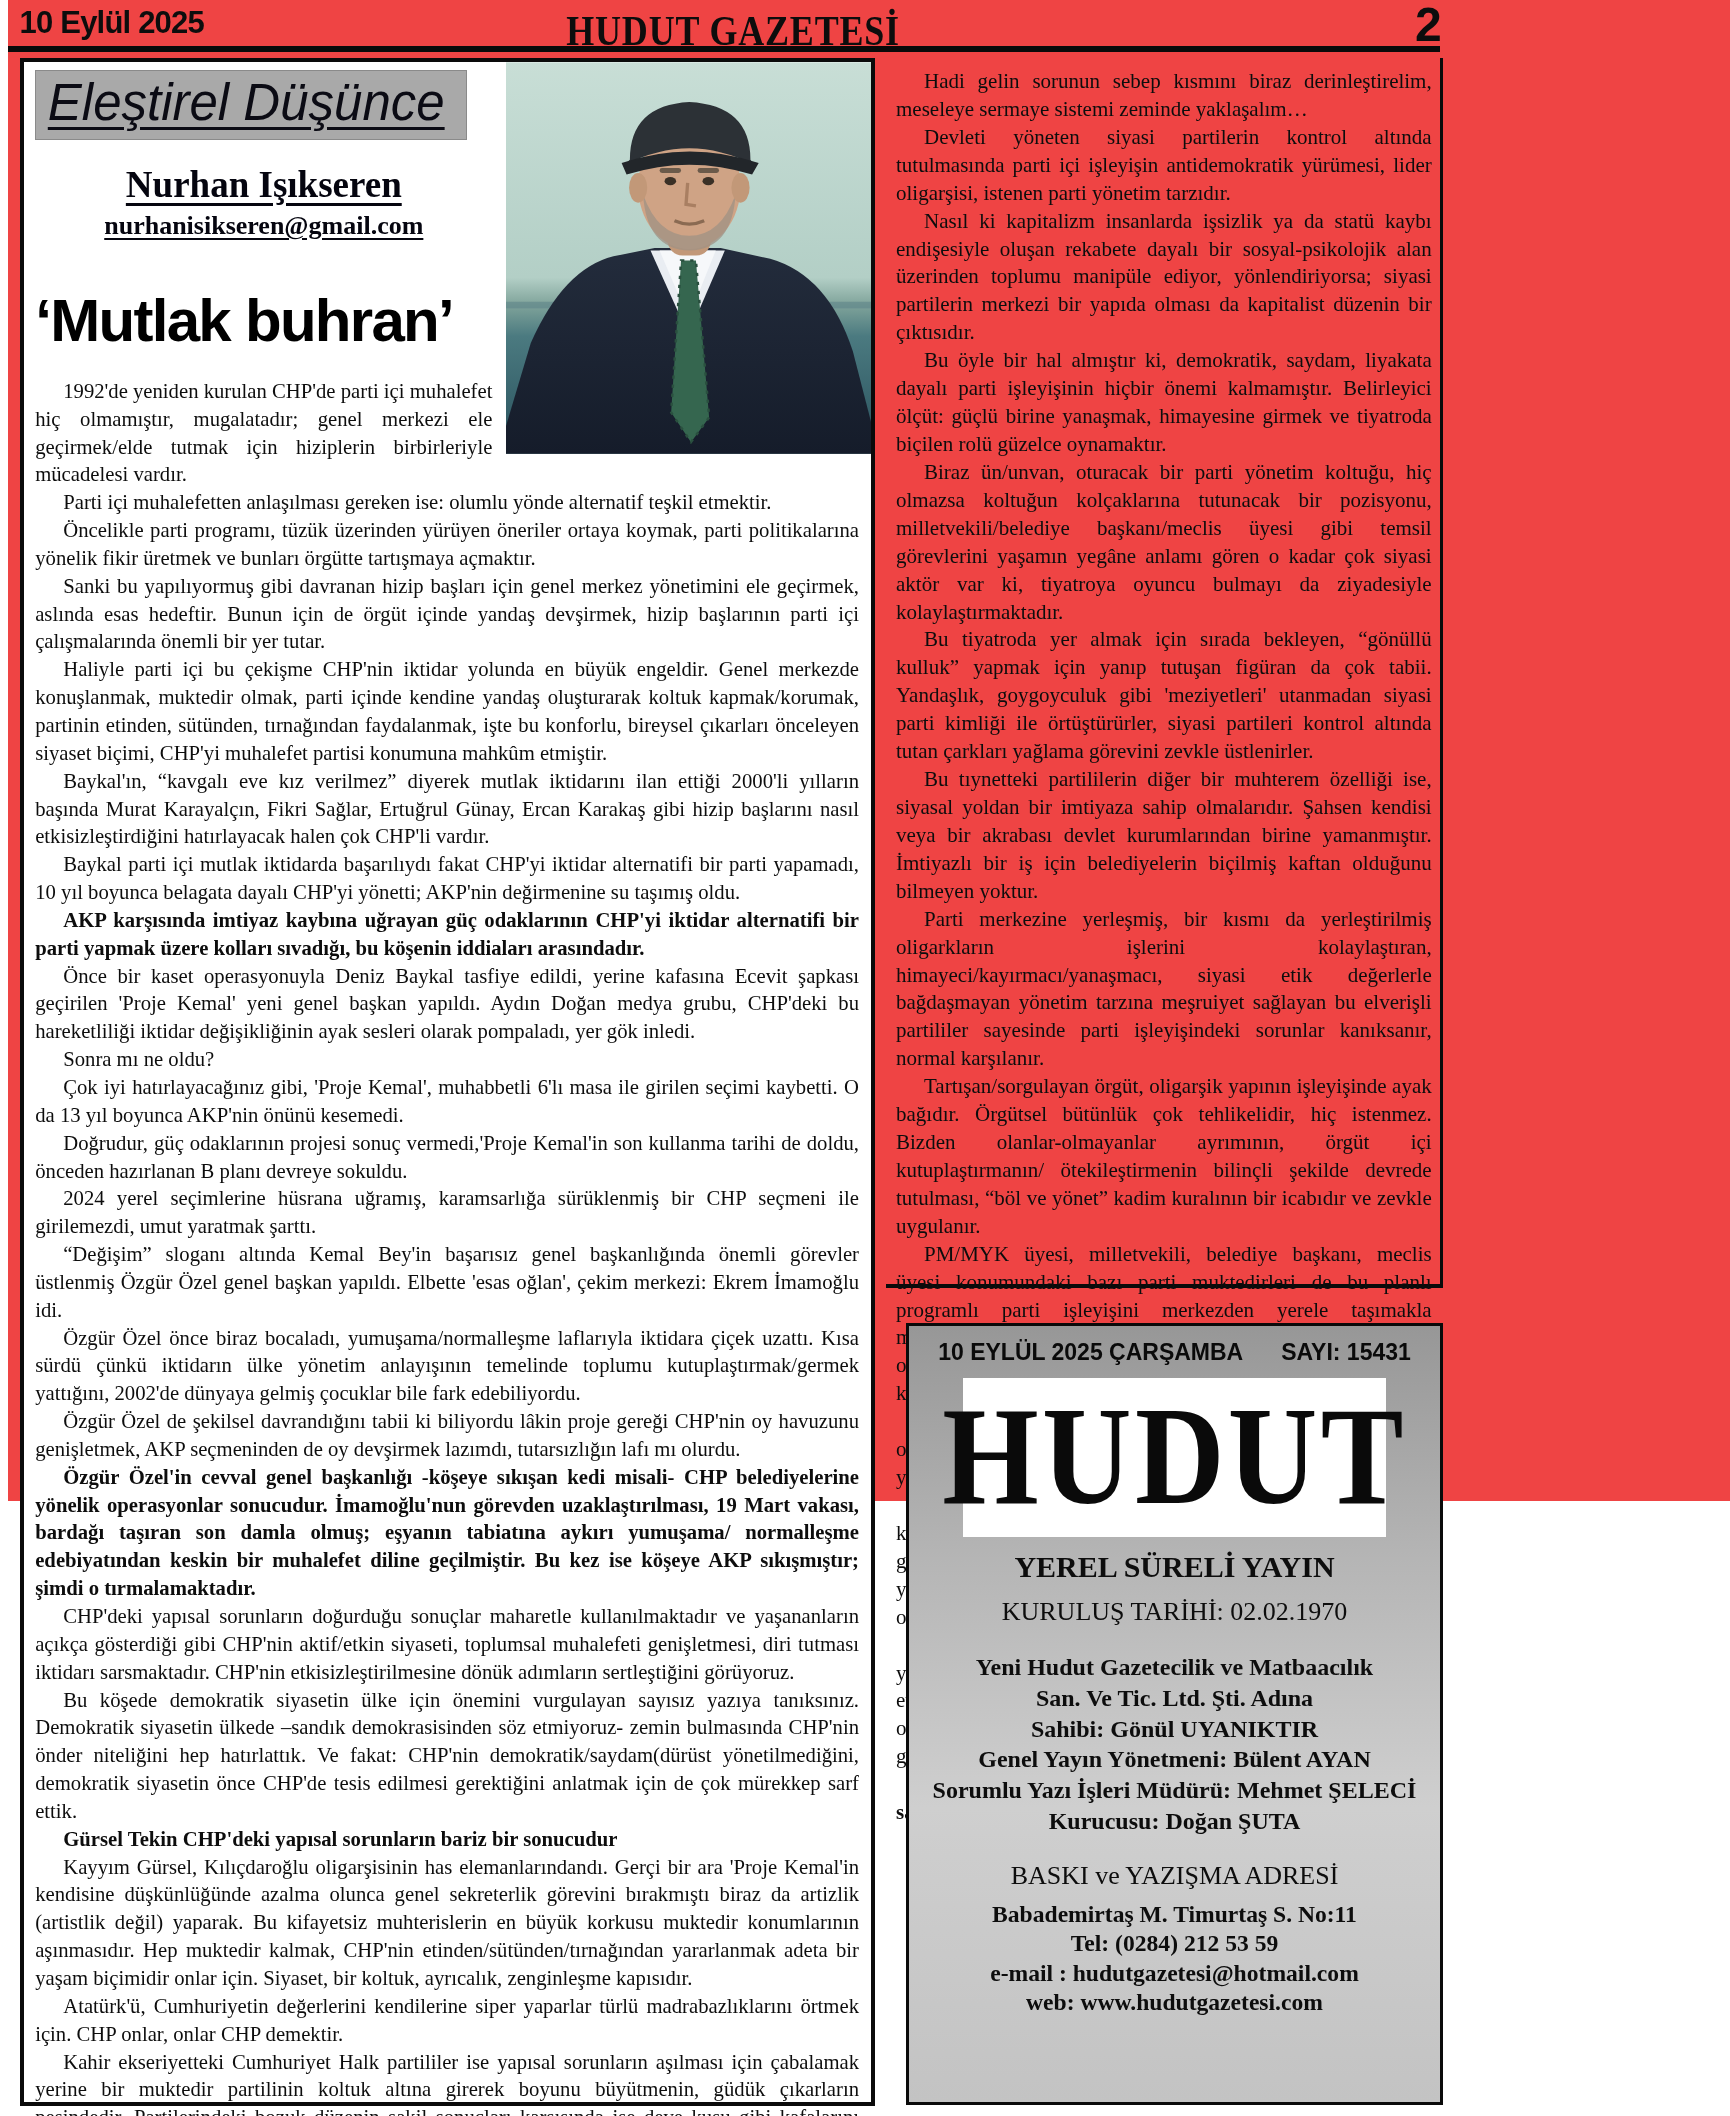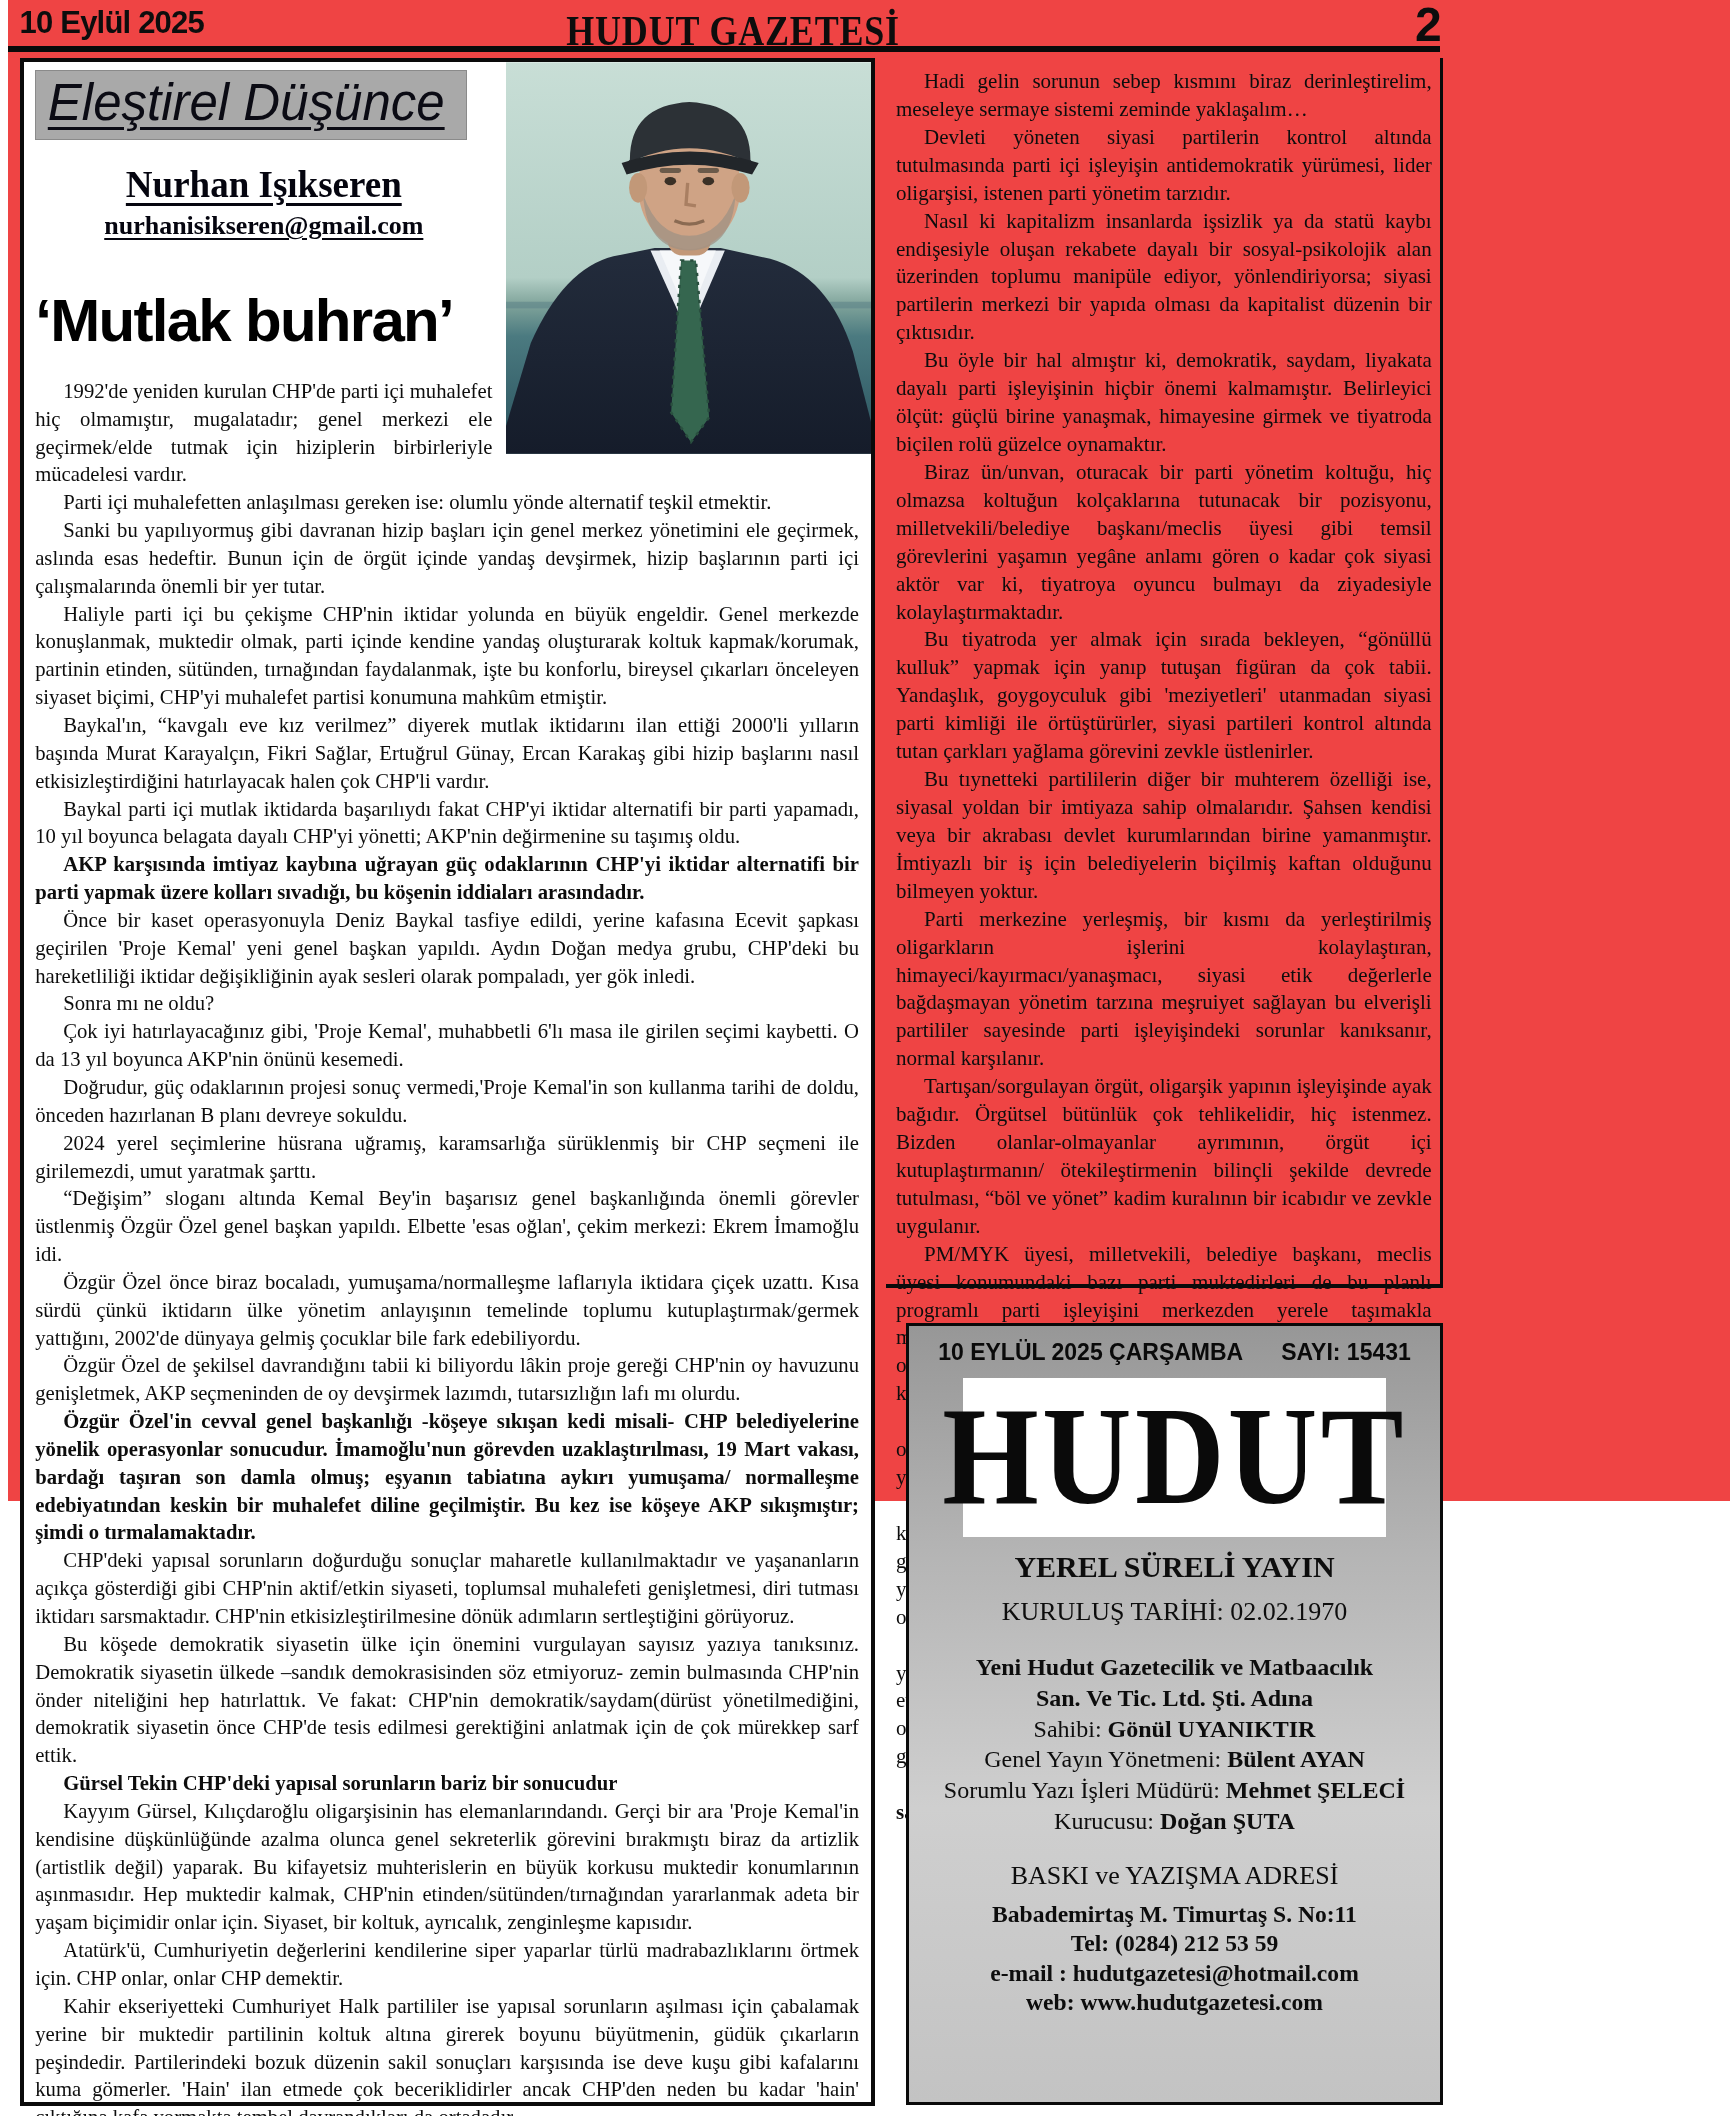--- a/index.html
+++ b/index.html
@@ -56,21 +56,21 @@
   .mast .issue{font-family:"Liberation Sans",sans-serif;font-weight:700;font-size:23px;
                letter-spacing:0;color:#0a0a0a;}
   .mast .issue .gap{display:inline-block;width:38px;}
   .logo-box{width:423px;height:159px;background:#ffffff;margin:11.6px auto 0 auto;
             display:flex;align-items:center;justify-content:center;}
   .logo-box span{font-family:"Liberation Serif",serif;font-weight:700;font-size:124px;
                  letter-spacing:3.3px;transform:scaleY(1.12);color:#0a0a0a;}
   .mast .ptype{font-weight:700;font-size:30px;margin-top:13.2px;}
   .mast .founded{font-size:26px;margin-top:13.2px;}
   .mast .ownblock{margin-top:25px;font-size:24px;line-height:1.28;}
-  .mast .ownblock .lbl{font-weight:400;}
+  .mast .ownblock .lbl{font-weight:700;}
   .mast .ownblock .val{font-weight:700;}
   .mast .ownblock .plain{font-weight:700;}
   .mast .addrhdr{font-size:26px;margin-top:25px;}
   .mast .company{font-family:"Liberation Sans",sans-serif;font-weight:700;font-size:26.5px;
                  line-height:1.15;margin-top:5px;letter-spacing:0;}
   .mast .contact{font-weight:700;font-size:23.6px;line-height:1.25;margin-top:8.3px;}
 </style>
 </head>
 <body>
 
@@ -136,20 +136,21 @@
         <span>Eleştirel Düşünce</span>
       </div>
       <div class="author">Nurhan Işıkseren</div>
       <div class="email">nurhanisikseren@gmail.com</div>
       <h1 class="headline">‘Mutlak buhran’</h1>
     </div>
 
     <div class="paras" id="left-paras">
         <p>1992'de yeniden kurulan CHP'de parti içi muhalefet hiç olmamıştır, mugalatadır; genel merkezi  ele geçirmek/elde tutmak için hiziplerin birbirleriyle mücadelesi  vardır.</p>
         <p>Parti içi muhalefetten anlaşılması gereken ise:   olumlu yönde alternatif teşkil etmektir.</p>
+        <p>Öncelikle parti programı, tüzük üzerinden yürüyen öneriler ortaya koymak,  parti politikalarına yönelik fikir üretmek ve bunları örgütte tartışmaya açmaktır.</p>
         <p>Sanki bu yapılıyormuş gibi davranan hizip başları için genel merkez yönetimini ele geçirmek, aslında  esas hedeftir.  Bunun için de örgüt içinde yandaş devşirmek, hizip başlarının parti içi çalışmalarında önemli bir yer tutar.</p>
         <p>Haliyle parti içi bu çekişme CHP'nin iktidar yolunda en büyük engeldir. Genel merkezde konuşlanmak, muktedir olmak, parti içinde kendine yandaş oluşturarak koltuk kapmak/korumak,  partinin etinden, sütünden, tırnağından faydalanmak,   işte bu konforlu, bireysel çıkarları önceleyen siyaset biçimi, CHP'yi muhalefet partisi konumuna mahkûm etmiştir.</p>
         <p>Baykal'ın, “kavgalı eve kız verilmez” diyerek mutlak iktidarını ilan ettiği 2000'li yılların başında Murat Karayalçın, Fikri Sağlar, Ertuğrul Günay, Ercan Karakaş gibi hizip başlarını nasıl etkisizleştirdiğini hatırlayacak halen çok CHP'li vardır.</p>
         <p>Baykal parti içi mutlak iktidarda başarılıydı fakat CHP'yi iktidar alternatifi bir parti yapamadı, 10 yıl boyunca belagata dayalı CHP'yi yönetti; AKP'nin değirmenine su taşımış oldu.</p>
         <p class="b">AKP karşısında imtiyaz kaybına uğrayan güç odaklarının CHP'yi iktidar alternatifi bir parti yapmak üzere kolları sıvadığı, bu köşenin iddiaları arasındadır.</p>
         <p>Önce bir kaset operasyonuyla Deniz Baykal tasfiye edildi, yerine kafasına Ecevit şapkası geçirilen 'Proje Kemal' yeni genel başkan yapıldı. Aydın Doğan medya grubu, CHP'deki bu hareketliliği iktidar değişikliğinin ayak sesleri olarak pompaladı, yer gök inledi.</p>
         <p>Sonra mı ne oldu?</p>
         <p>Çok iyi hatırlayacağınız gibi, 'Proje Kemal', muhabbetli   6'lı masa ile girilen seçimi kaybetti. O da 13 yıl boyunca AKP'nin önünü kesemedi.</p>
         <p>Doğrudur, güç odaklarının projesi sonuç vermedi,'Proje Kemal'in son kullanma tarihi de doldu, önceden hazırlanan B planı devreye sokuldu.</p>
         <p>2024 yerel seçimlerine hüsrana uğramış, karamsarlığa sürüklenmiş bir CHP seçmeni ile girilemezdi, umut yaratmak şarttı.</p>

